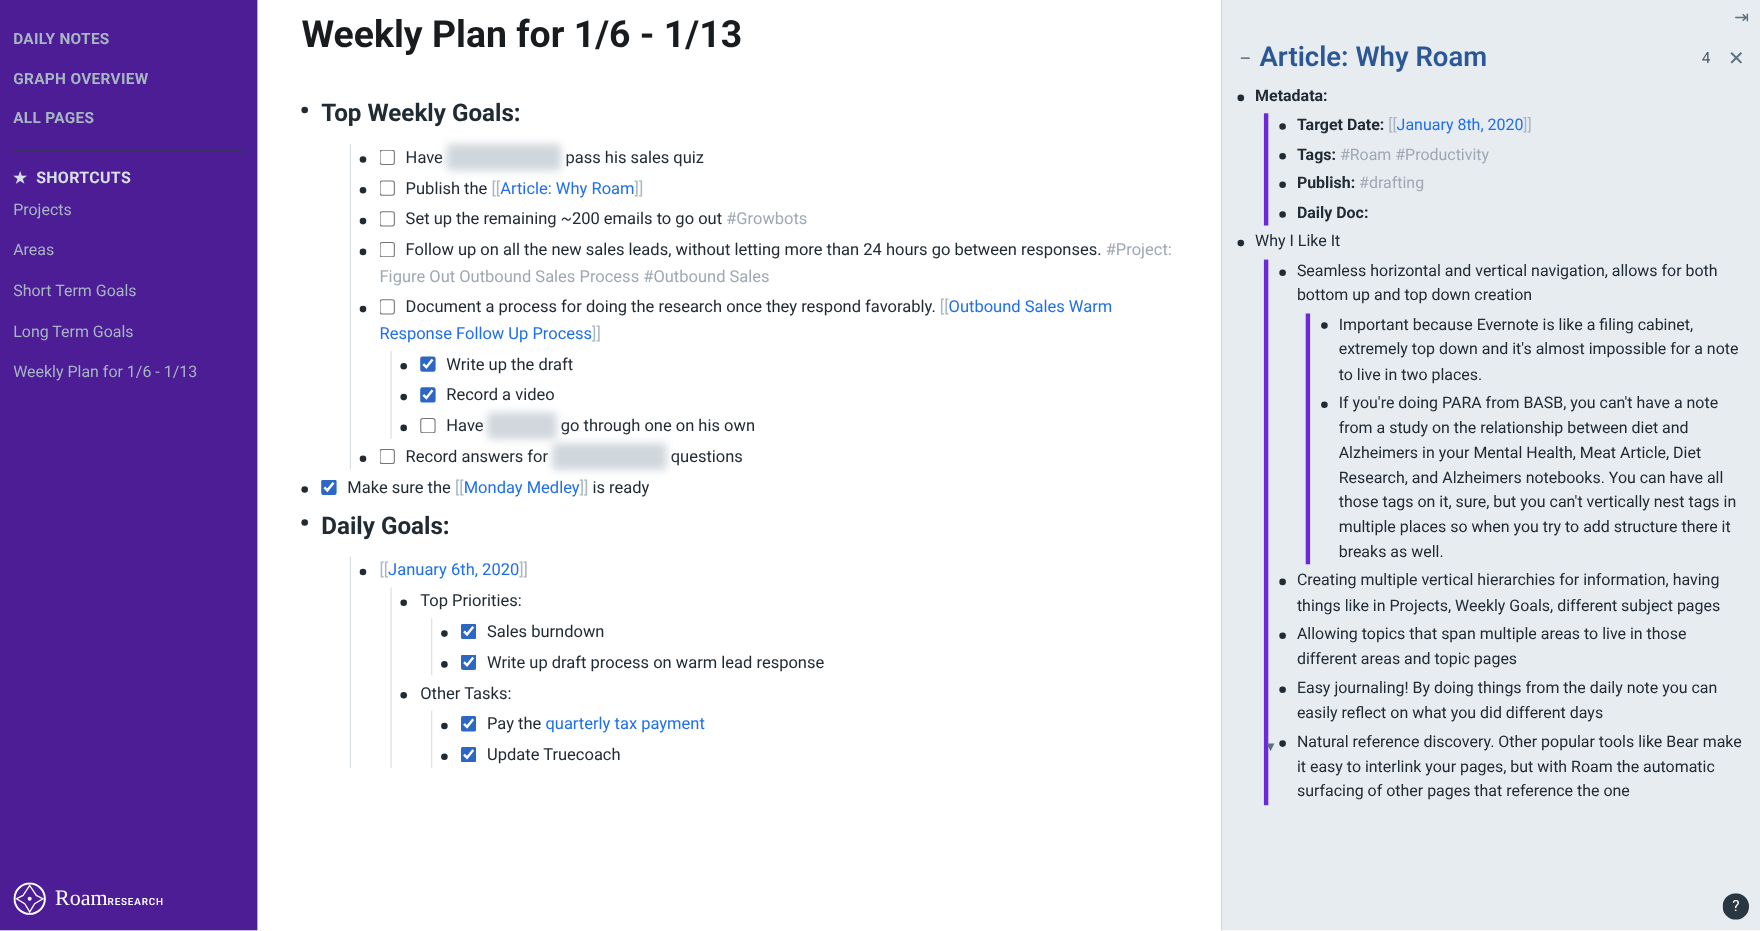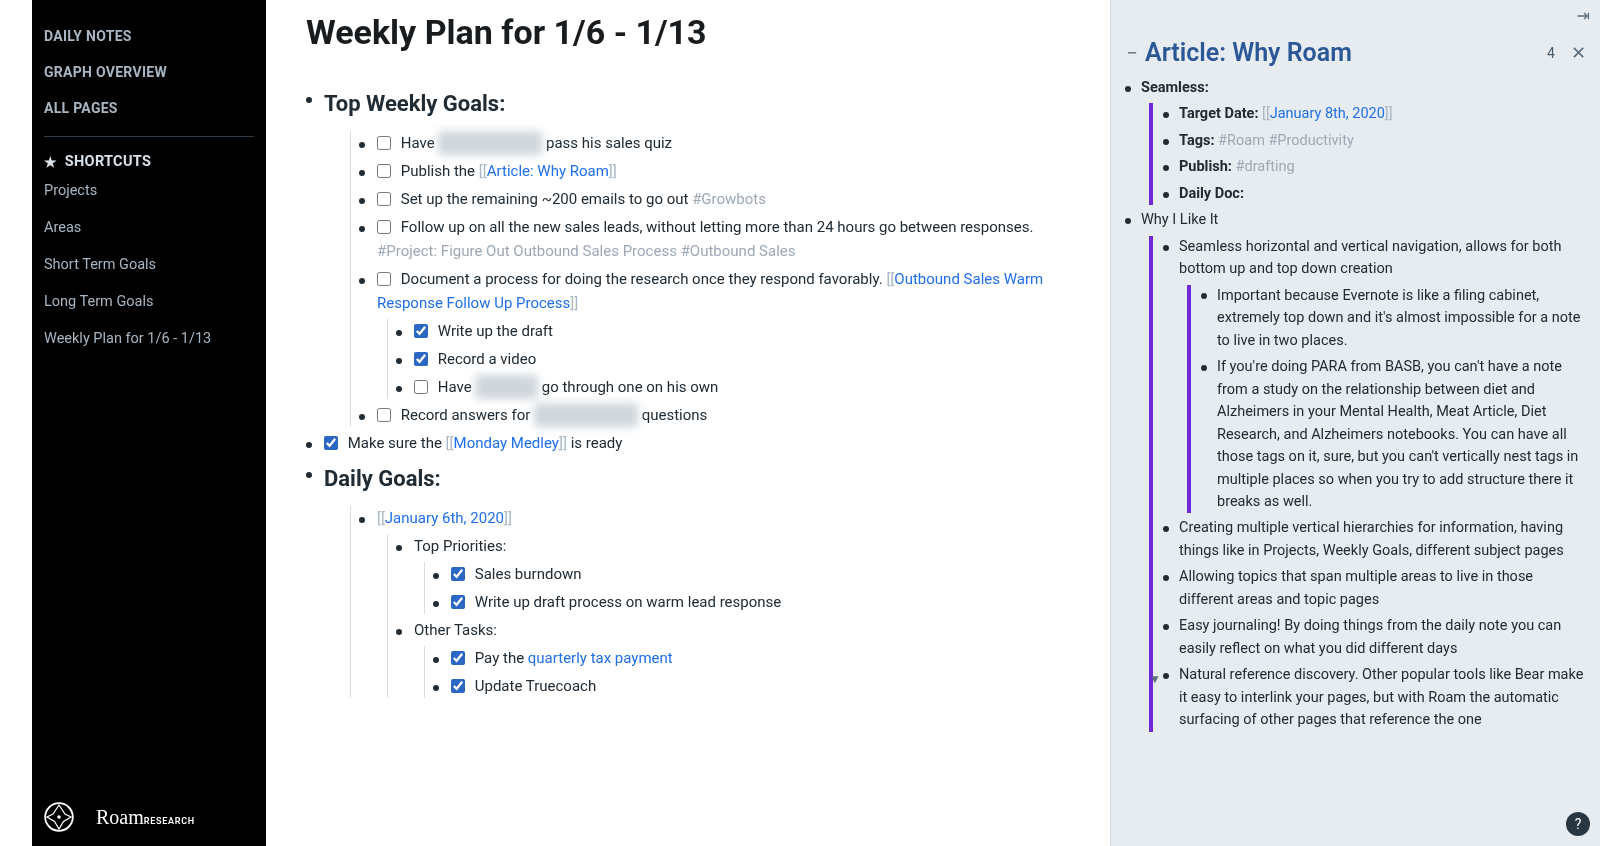--- a/index.html
+++ b/index.html
@@ -1,26 +1,26 @@
 <!DOCTYPE html>
 <html><head>
 <meta charset="utf-8">
 <style>
 * { margin:0; padding:0; box-sizing:border-box; }
 html,body { height:100%; font-family:-apple-system,BlinkMacSystemFont,"Segoe UI",Roboto,sans-serif; font-size:15px; color:#202B33; }
 body { display:flex; overflow:hidden; }
 
 
-.sidebar { width:234px; background:#000000; color:#9aa8b5; display:flex; flex-direction:column; position:relative;margin-left:32px; }
+.sidebar { width:234px; background:#4c1d95; color:#9aa8b5; display:flex; flex-direction:column; position:relative; }
 .sidebar-top { padding:18px 12px 10px 12px; }
 .nav-item { font-size:14px; font-weight:700; letter-spacing:.02em; text-transform:uppercase; color:#a7b6c2; padding:10px 0; cursor:pointer; }
 .shortcuts-header { font-size:14.5px; font-weight:700; letter-spacing:.02em; text-transform:uppercase; color:#d8e1e8; padding:16px 0 2px 0; border-top:1px solid #2e3c47; margin-top:10px; display:flex; align-items:center; gap:8px; }
 .star { color:#d8e1e8; font-size:14px; }
 .sc-item { font-size:14.5px; color:#a7b6c2; padding:10px 0; cursor:pointer; }
-.logo-area { position:absolute; bottom:14px; left:12px; display:flex; align-items:center; gap:22px; color:#fff; }
+.logo-area { position:absolute; bottom:14px; left:12px; display:flex; align-items:center; gap:8px; color:#fff; }
 .logo-svg { width:30px; height:30px; }
 .logo-text .brand { font-family:Georgia,serif; font-size:20px; font-weight:400; }
 .logo-text .sub { font-size:9px; letter-spacing:.08em; font-weight:600; }
 
 
 .main { flex:1; overflow-y:auto; padding:0 40px 60px 40px; }
 .main h1.page-title { font-size:34px; font-weight:700; margin:12px 0 34px 0; color:#191c1f; }
 .main h2.section-title { font-size:22px; font-weight:700; margin:6px 0 10px 0; }
 .block { position:relative; padding-left:18px; margin:4px 0; line-height:1.6; }
 .bullet { position:absolute; left:0; top:.7em; width:6px; height:6px; border-radius:50%; background:#202B33; }
@@ -176,21 +176,21 @@
   <span class="right-top-icon">⇥</span>
   <div class="rp-header">
     <span class="rp-toggle">−</span>
     <span class="rp-title">Article: Why Roam</span>
     <span class="rp-meta-n">4</span>
     <span class="rp-close">✕</span>
   </div>
 
   <div class="rp-children top">
     <div class="rp-block"><span class="rp-bullet"></span>
-      <span class="bold">Seamless:</span>
+      <span class="bold">Metadata:</span>
       <div class="rp-children">
         <div class="rp-block"><span class="rp-bullet"></span>
           <span class="bold">Target Date: </span><span class="link-bracket">[[</span><span class="link">January 8th, 2020</span><span class="link-bracket">]]</span>
         </div>
         <div class="rp-block"><span class="rp-bullet"></span>
           <span class="bold">Tags: </span><span class="hashtag">#Roam #Productivity</span>
         </div>
         <div class="rp-block"><span class="rp-bullet"></span>
           <span class="bold">Publish: </span><span class="hashtag">#drafting</span>
         </div>

